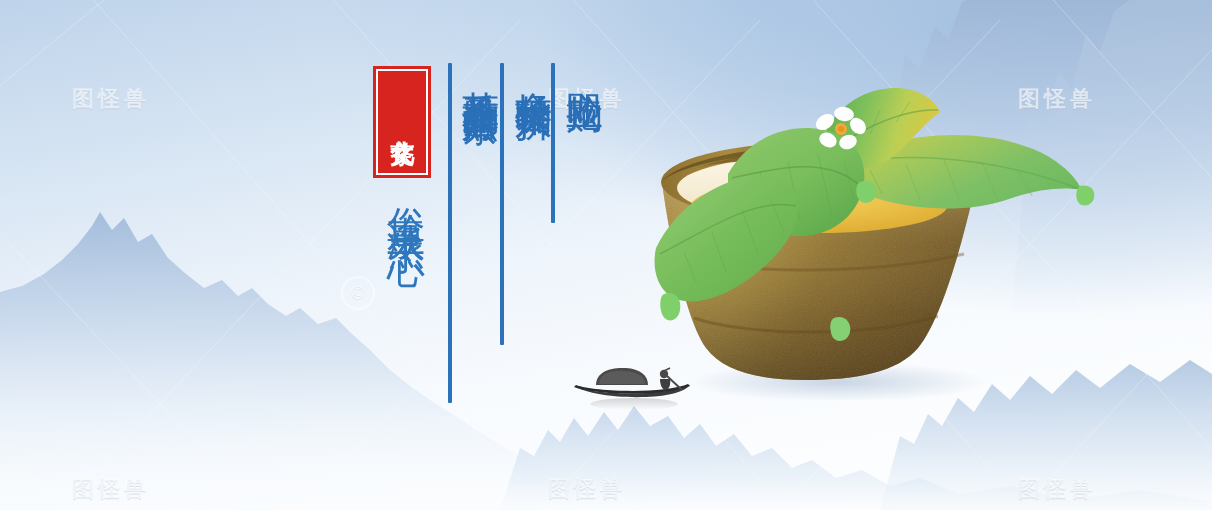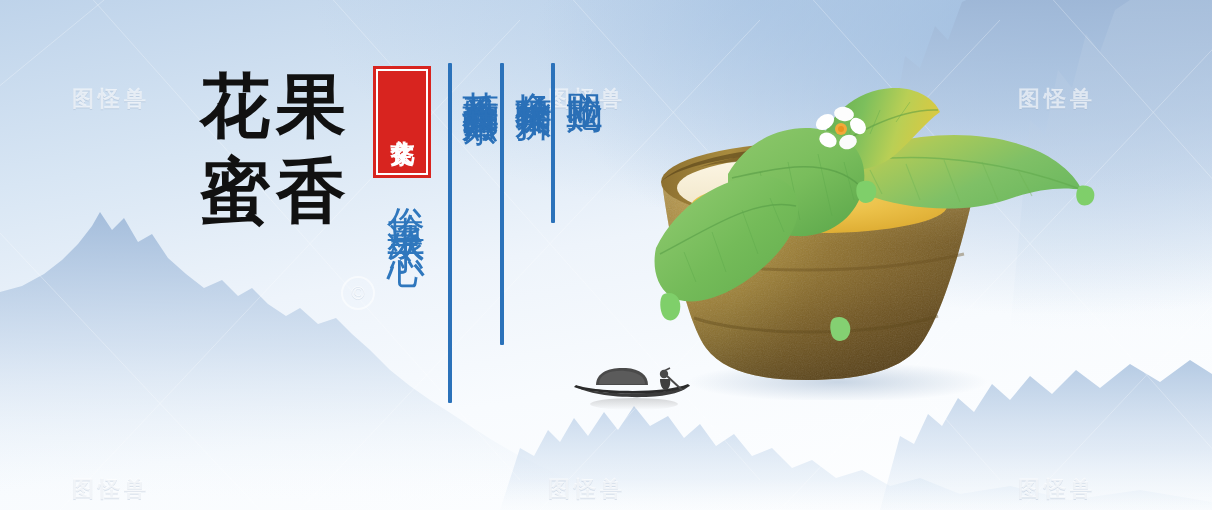--- a/index.html
+++ b/index.html
@@ -184,24 +184,20 @@
     <span class="wm" style="left:72px;top:84px;">图怪兽</span>
     <span class="wm" style="left:548px;top:84px;">图怪兽</span>
     <span class="wm" style="left:1018px;top:84px;">图怪兽</span>
     <span class="wm" style="left:72px;top:474px;">图怪兽</span>
     <span class="wm" style="left:548px;top:474px;">图怪兽</span>
     <span class="wm" style="left:1018px;top:474px;">图怪兽</span>
     <span class="wm-c" style="left:341px;top:276px;">©</span>
     <span class="wm-c" style="left:815px;top:276px;">©</span>
   </div>
 
-  <div id="title">
-    <span class="ln">花果</span>
-    <span class="ln">蜜香</span>
-  </div>
 
   <div id="seal">
     <span class="sealtxt">茶文化</span>
   </div>
 
   <div class="vcol" id="col-poem">俗事淡然于心</div>
   <div class="vcol" id="col-aroma">茶香雅韵品茶自然好茶</div>
   <div class="vcol" id="col-promo">全场茶叶促销八折</div>
   <div class="vcol" id="col-cta">立即抢购</div>
 

